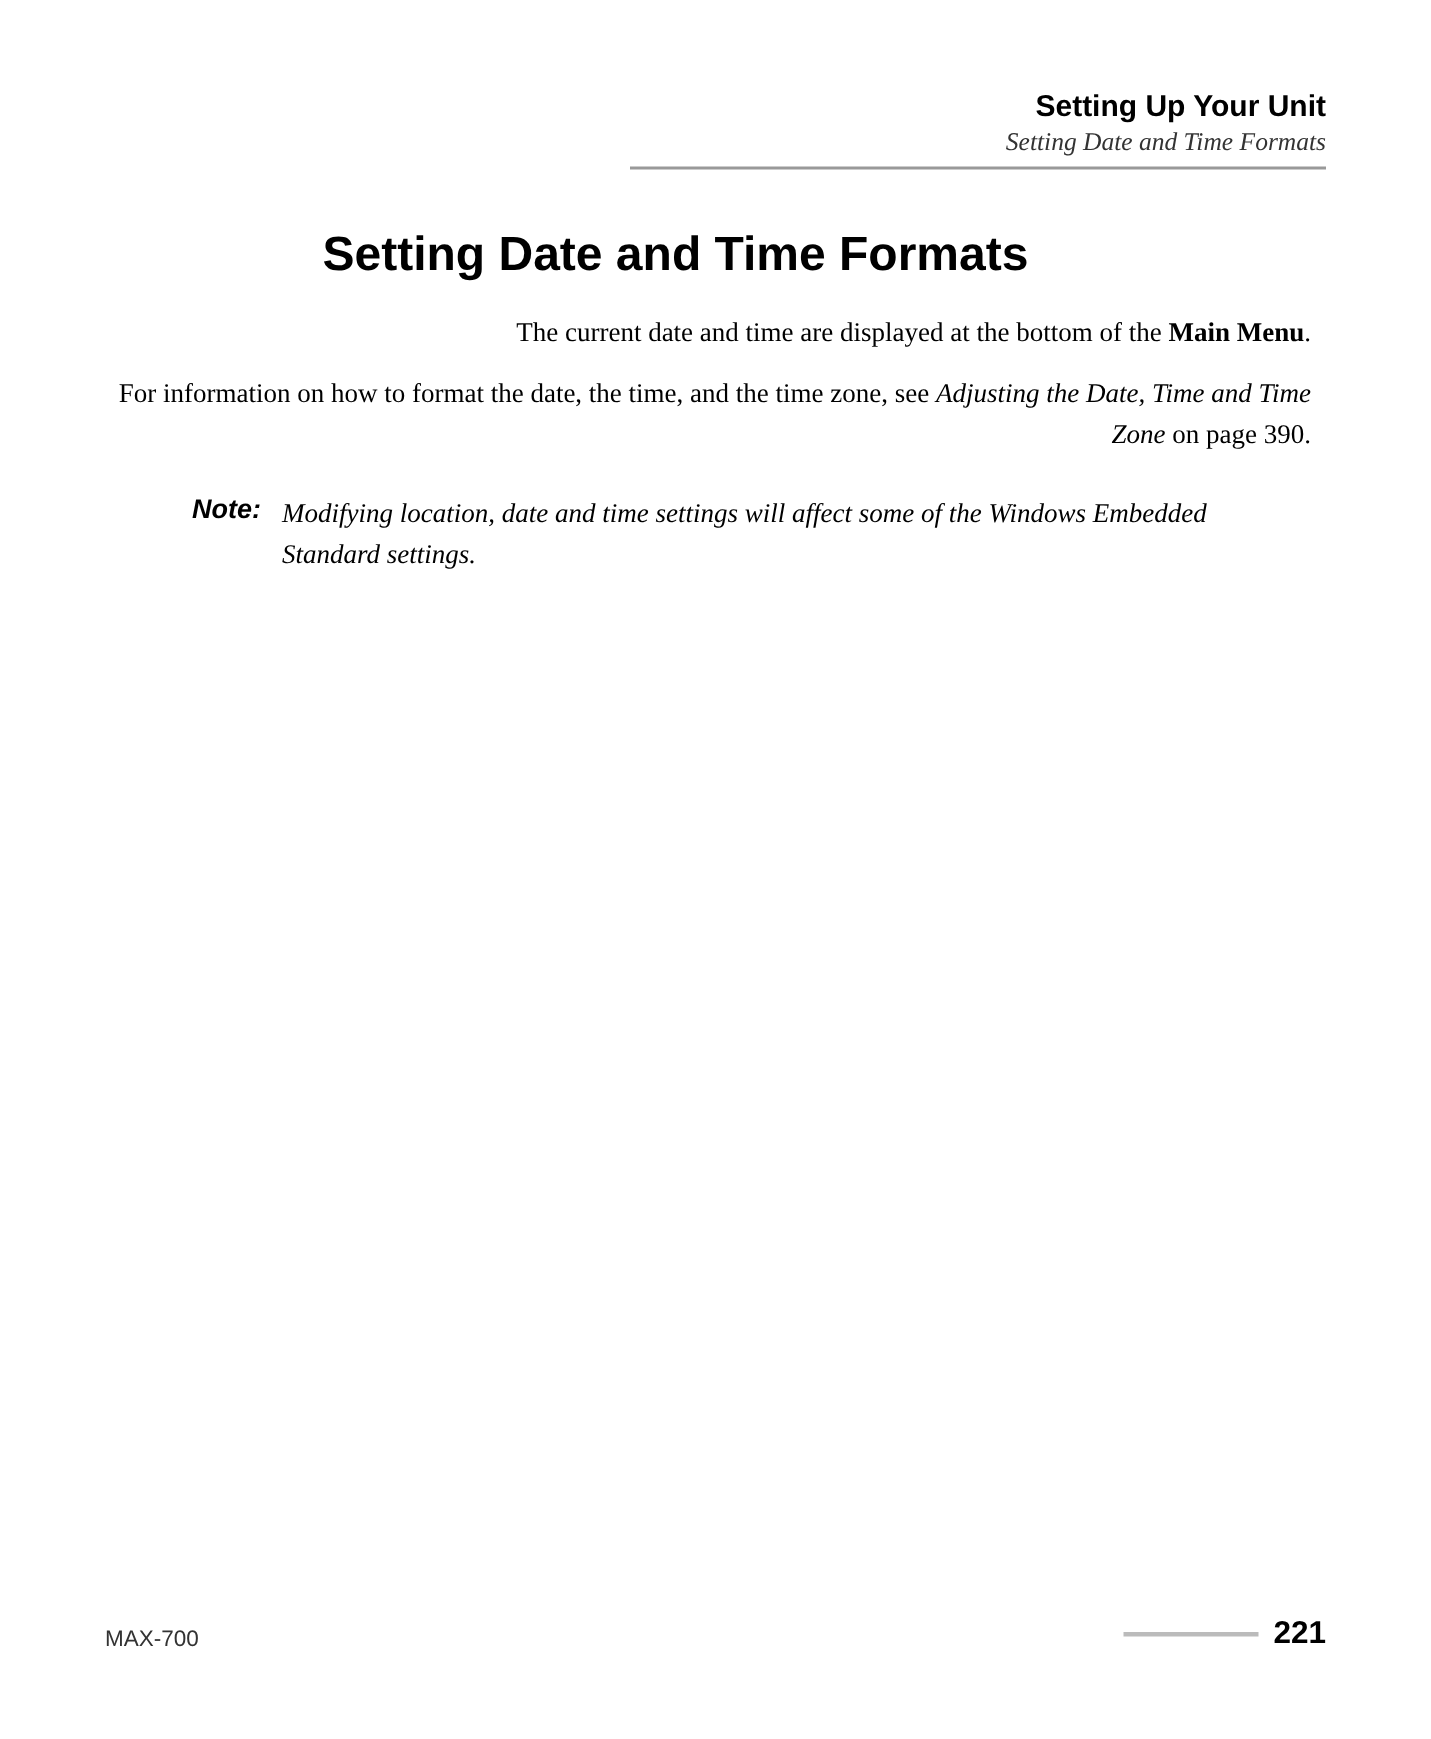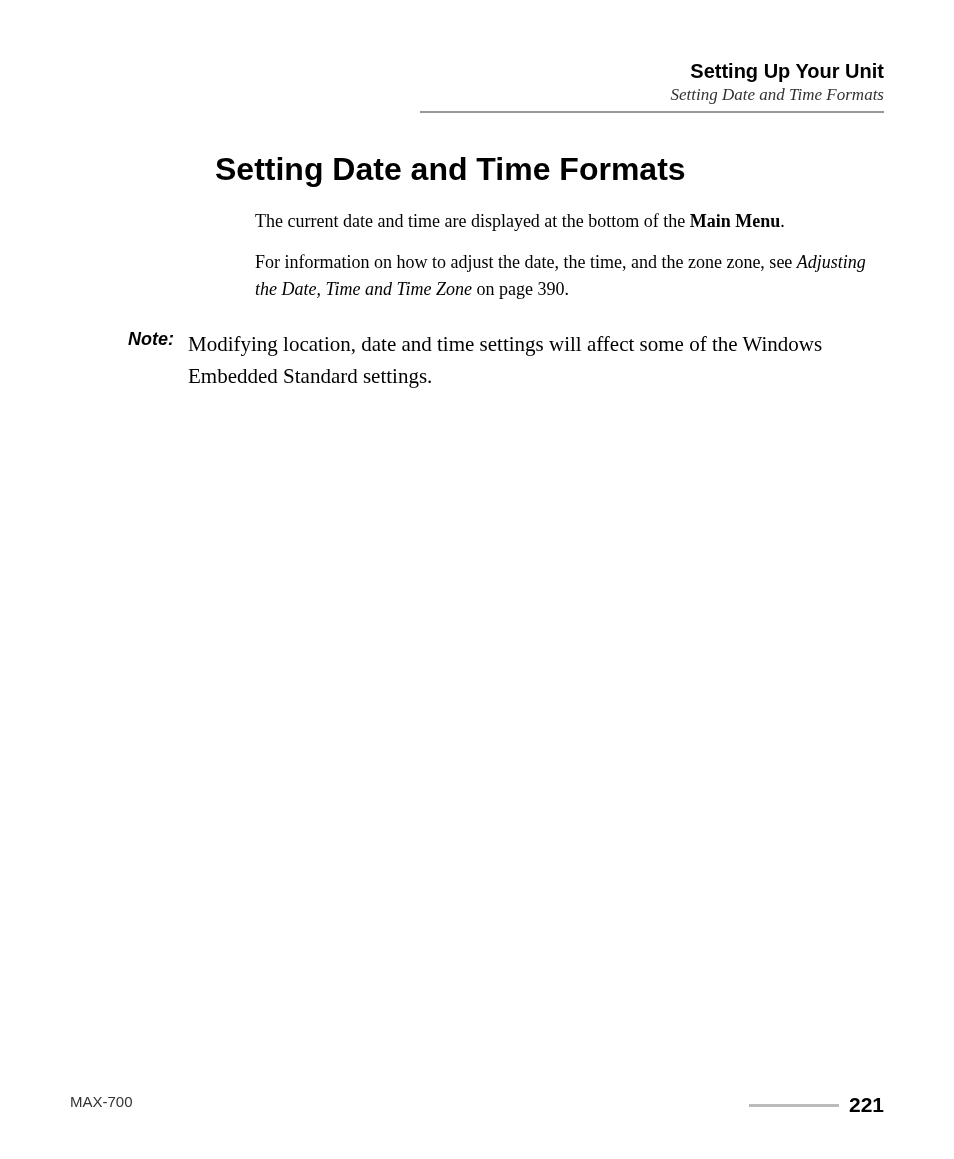--- a/index.html
+++ b/index.html
@@ -36,22 +36,22 @@
   }
   .section-title {
     font-family: Arial, Helvetica, sans-serif;
     font-weight: bold;
     font-size: 32px;
     margin-top: 38px;
     margin-bottom: 20px;
     margin-left: 145px;
   }
   .body-paragraphs {
-    margin-left: 185px;
     margin-right: 10px;
+    text-align: right;
   }
   .body-paragraphs p {
     font-size: 18px;
     line-height: 1.5;
     margin: 0 0 14px 0;
   }
   .bold { font-weight: bold; }
   .italic { font-style: italic; }
   .note-row {
     display: flex;
@@ -62,31 +62,32 @@
   }
   .note-label {
     font-family: Arial, Helvetica, sans-serif;
     font-weight: bold;
     font-style: italic;
     font-size: 18px;
     flex: 0 0 auto;
   }
   .note-text {
     font-family: Georgia, 'Times New Roman', serif;
-    font-size: 21px;
+    font-style: italic;
+    font-size: 18px;
     line-height: 1.5;
   }
   .footer {
     position: absolute;
     left: 70px;
     right: 70px;
-    bottom: 42px;
+    bottom: 58px;
     display: flex;
     justify-content: space-between;
-    align-items: flex-start;
+    align-items: flex-end;
     font-size: 15px;
     gap: 41px;
   }
   .footer-left {
     font-family: Arial, Helvetica, sans-serif;
     color: #333;
   }
   .footer-right {
     display: flex;
     align-items: center;
@@ -113,21 +114,21 @@
     <div class="header-subtitle">Setting Date and Time Formats</div>
   </div>
 
   <div class="section-title">Setting Date and Time Formats</div>
 
   <div class="body-paragraphs">
     <p>
       <span>The current date and time are displayed at the bottom of the </span><span class="bold">Main Menu</span><span>.</span>
     </p>
     <p>
-      <span>For information on how to adjust the date, the time, and the zone zone, see </span><span class="italic">Adjusting the Date, Time and Time Zone</span><span> on page 390.</span>
+      <span>For information on how to format the date, the time, and the time zone, see </span><span class="italic">Adjusting the Date, Time and Time Zone</span><span> on page 390.</span>
     </p>
   </div>
 
   <div class="note-row">
     <div class="note-label">Note:</div>
     <div class="note-text">Modifying location, date and time settings will affect some of the Windows Embedded Standard settings.</div>
   </div>
 
   <div class="footer">
     <div class="footer-left">MAX-700</div>

